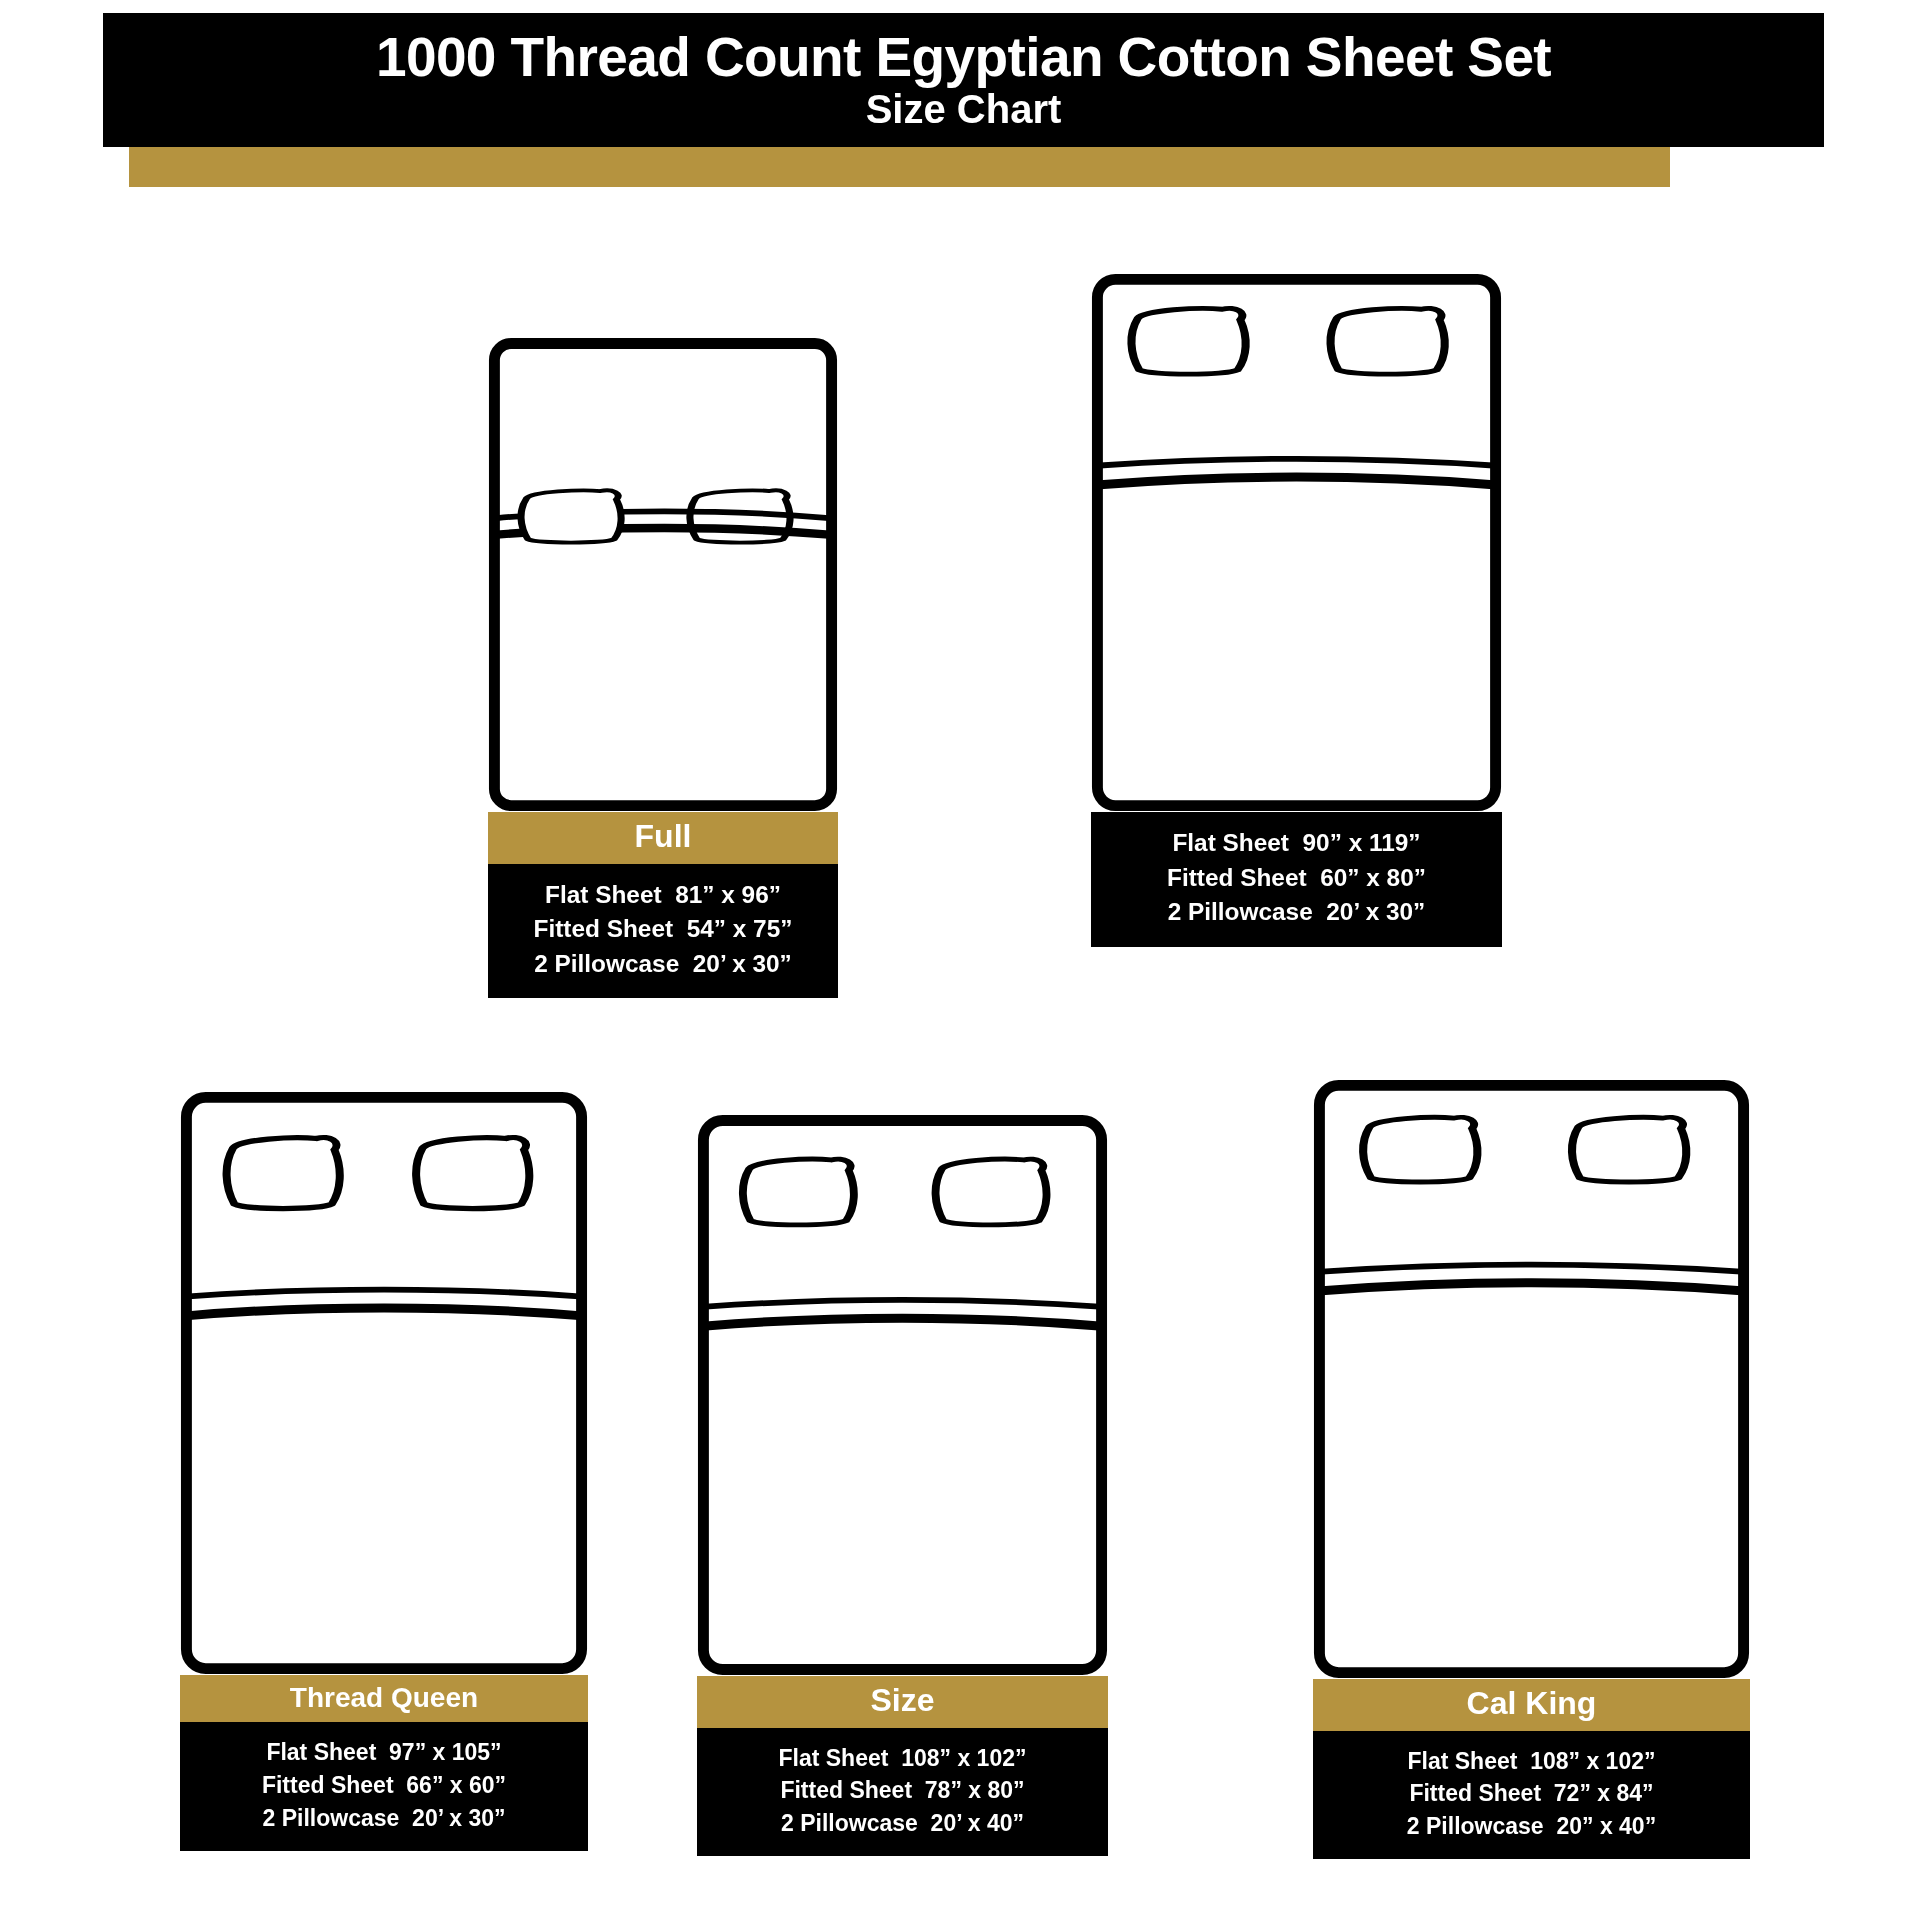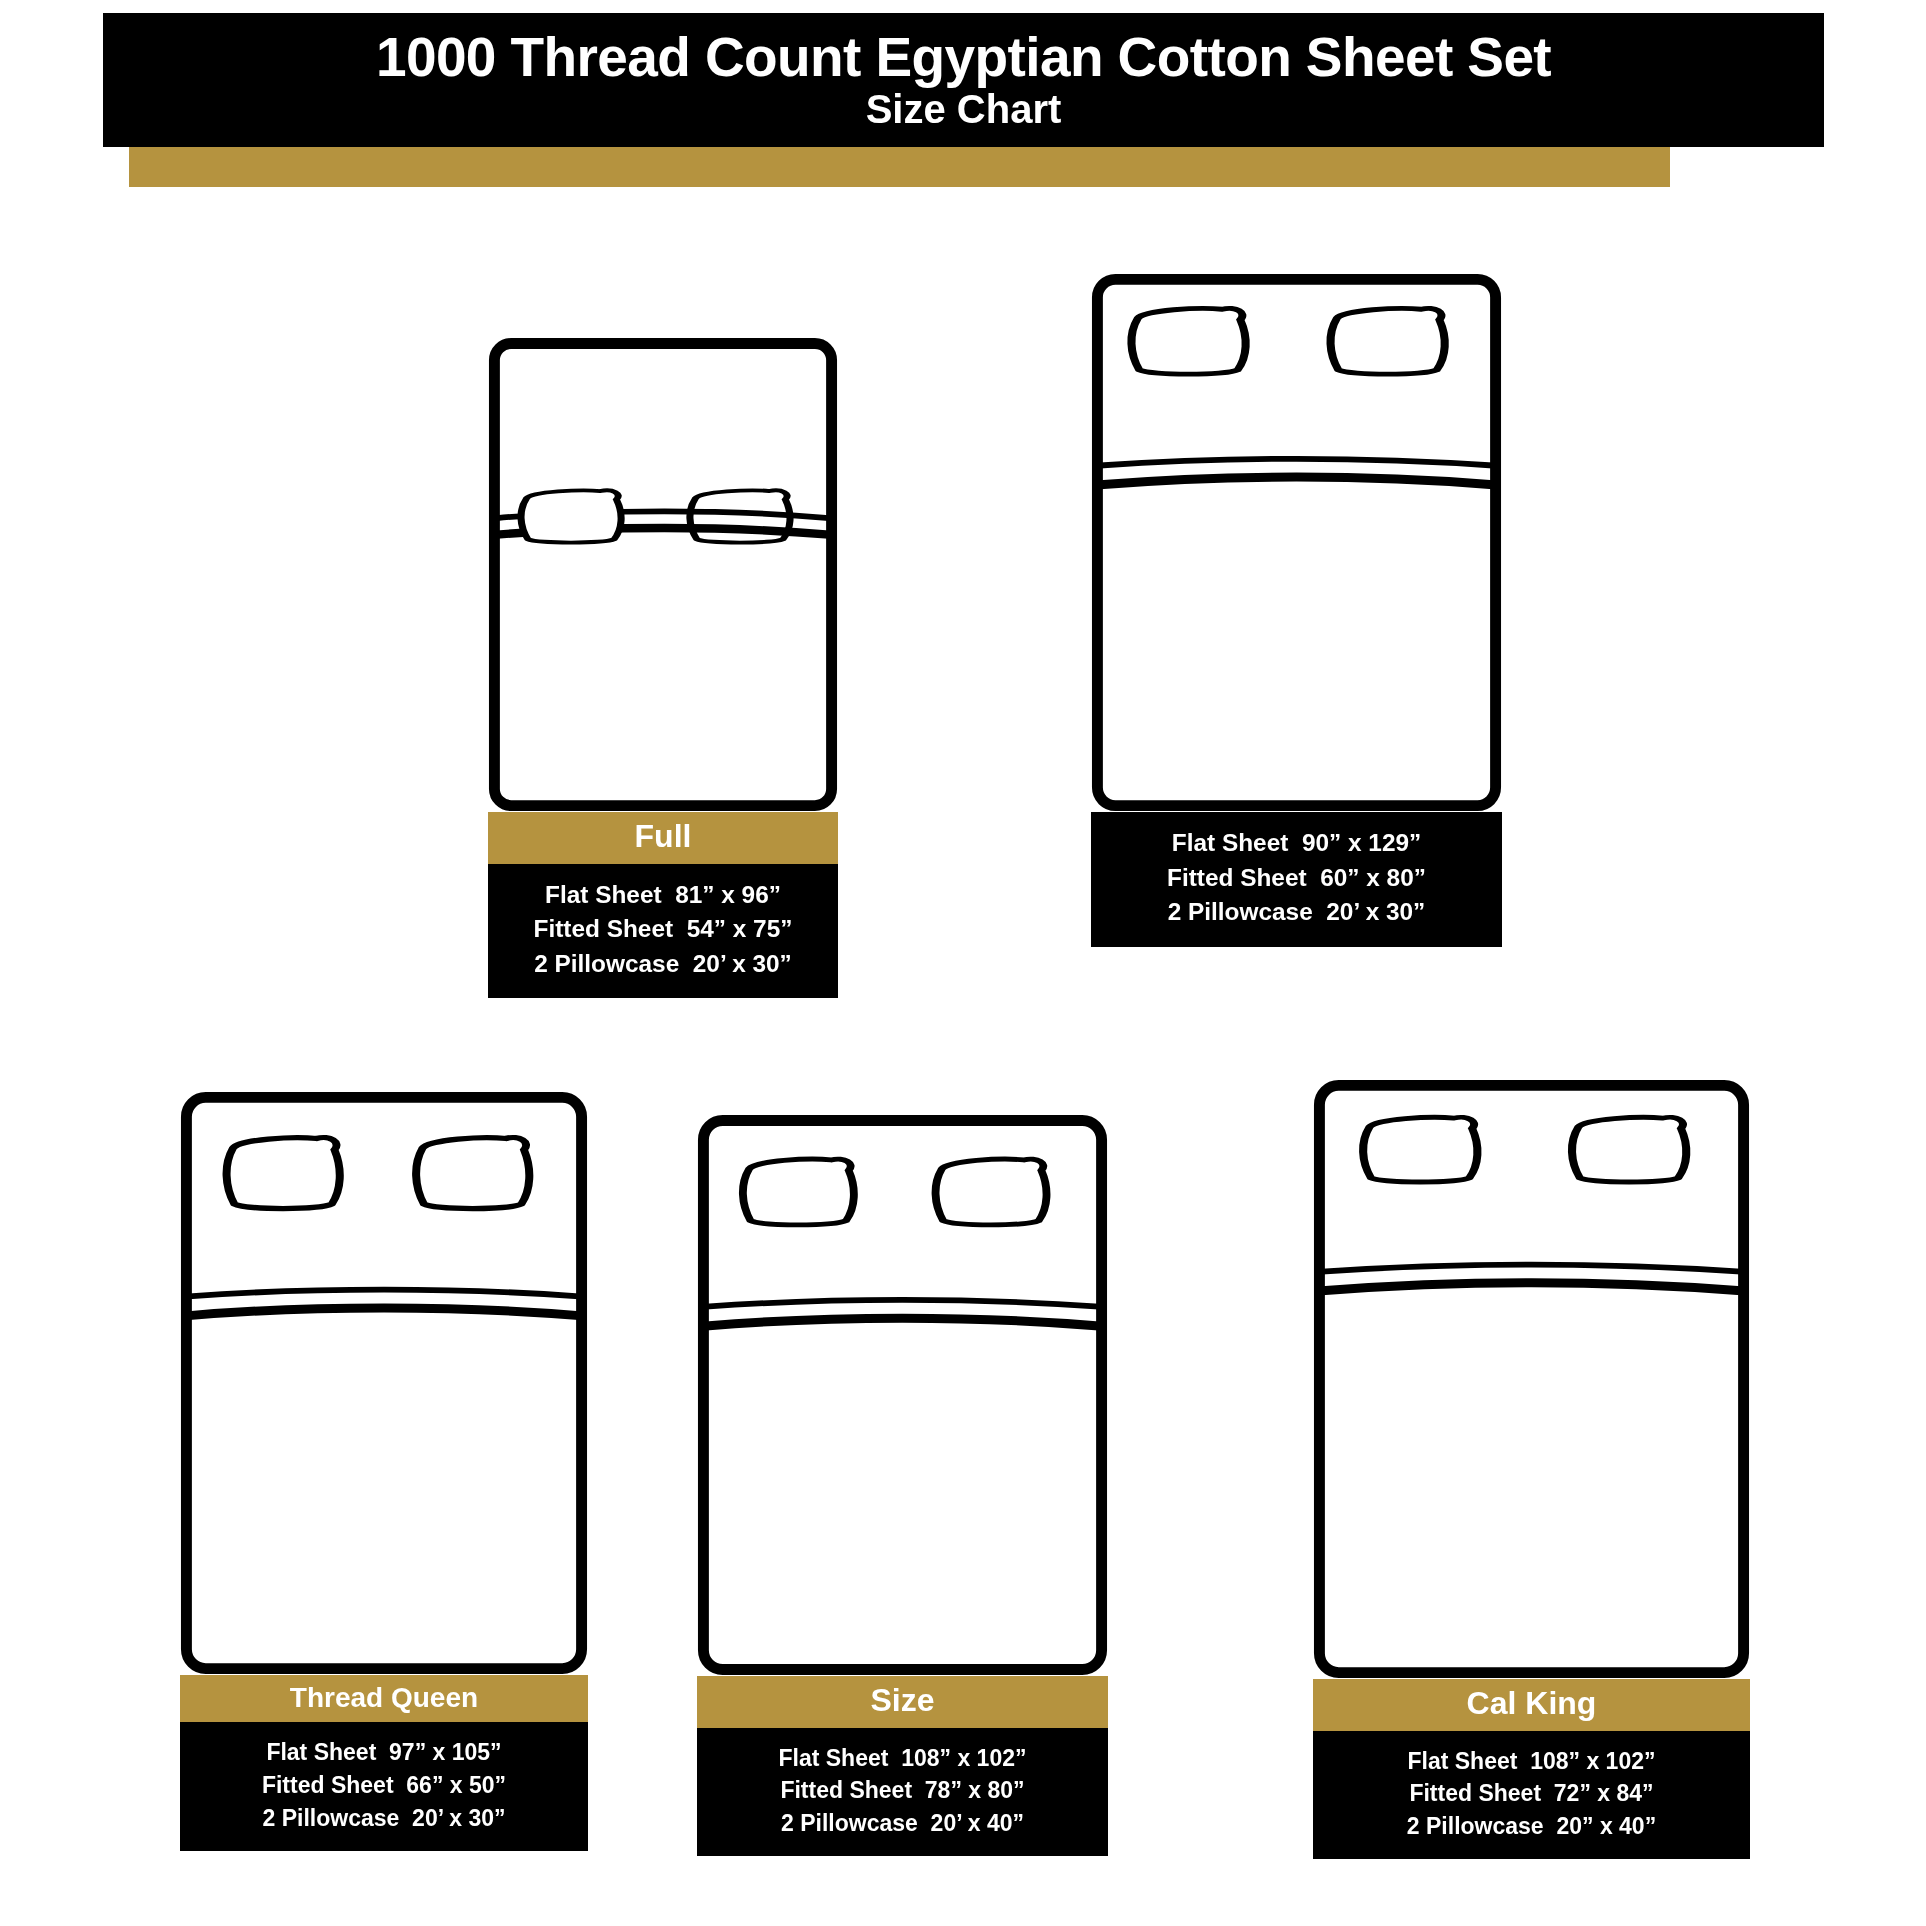--- a/index.html
+++ b/index.html
@@ -129,40 +129,40 @@
   <div class="bed-figure">
     <svg viewBox="0 0 640 840" preserveAspectRatio="none" aria-hidden="true">
       <rect x="10" y="10" width="620" height="820" rx="28" ry="28" fill="#ffffff" stroke="#000000" stroke-width="17"></rect>
       <path d="M14 300 C 210 286, 430 286, 626 300" fill="none" stroke="#000000" stroke-width="9"></path>
       <path d="M14 330 C 210 314, 430 314, 626 330" fill="none" stroke="#000000" stroke-width="14"></path>
       <path d="M60 72 C 70 52, 150 44, 185 50 C 205 42, 222 58, 212 76 C 224 120, 222 168, 208 200 C 190 214, 80 214, 62 200 C 48 160, 46 110, 60 72 Z" fill="none" stroke="#000000" stroke-width="12" transform="translate(10,25) scale(1.05,0.63)"></path>
       <path d="M60 72 C 70 52, 150 44, 185 50 C 205 42, 222 58, 212 76 C 224 120, 222 168, 208 200 C 190 214, 80 214, 62 200 C 48 160, 46 110, 60 72 Z" fill="none" stroke="#000000" stroke-width="12" transform="translate(320,25) scale(1.05,0.63)"></path>
     </svg>
   </div>
   <div class="spec-box">
-    <div class="spec-line">Flat Sheet  90” x 129”</div>
+    <div class="spec-line">Flat Sheet  90” x 119”</div>
     <div class="spec-line">Fitted Sheet  60” x 80”</div>
     <div class="spec-line">2 Pillowcase  20’ x 30”</div>
   </div>
 </div>
 
 <div class="bed-card" id="card-olympic">
   <div class="bed-figure">
     <svg viewBox="0 0 635 910" preserveAspectRatio="none" aria-hidden="true">
       <rect x="10" y="10" width="615" height="890" rx="30" ry="30" fill="#ffffff" stroke="#000000" stroke-width="17"></rect>
       <path d="M14 320 C 205 306, 430 306, 621 320" fill="none" stroke="#000000" stroke-width="9"></path>
       <path d="M14 350 C 205 334, 430 334, 621 350" fill="none" stroke="#000000" stroke-width="14"></path>
       <path d="M60 72 C 70 52, 150 44, 185 50 C 205 42, 222 58, 212 76 C 224 120, 222 168, 208 200 C 190 214, 80 214, 62 200 C 48 160, 46 110, 60 72 Z" fill="none" stroke="#000000" stroke-width="12" transform="translate(20,40) scale(1.04,0.68)"></path>
       <path d="M60 72 C 70 52, 150 44, 185 50 C 205 42, 222 58, 212 76 C 224 120, 222 168, 208 200 C 190 214, 80 214, 62 200 C 48 160, 46 110, 60 72 Z" fill="none" stroke="#000000" stroke-width="12" transform="translate(315,40) scale(1.04,0.68)"></path>
     </svg>
   </div>
   <div class="label-bar">Thread Queen</div>
   <div class="spec-box">
     <div class="spec-line">Flat Sheet  97” x 105”</div>
-    <div class="spec-line">Fitted Sheet  66” x 50”</div>
+    <div class="spec-line">Fitted Sheet  66” x 60”</div>
     <div class="spec-line">2 Pillowcase  20’ x 30”</div>
   </div>
 </div>
 
 <div class="bed-card" id="card-king">
   <div class="bed-figure">
     <svg viewBox="0 0 640 875" preserveAspectRatio="none" aria-hidden="true">
       <rect x="10" y="10" width="620" height="855" rx="30" ry="30" fill="#ffffff" stroke="#000000" stroke-width="17"></rect>
       <path d="M14 300 C 210 286, 430 286, 626 300" fill="none" stroke="#000000" stroke-width="9"></path>
       <path d="M14 330 C 210 314, 430 314, 626 330" fill="none" stroke="#000000" stroke-width="14"></path>

